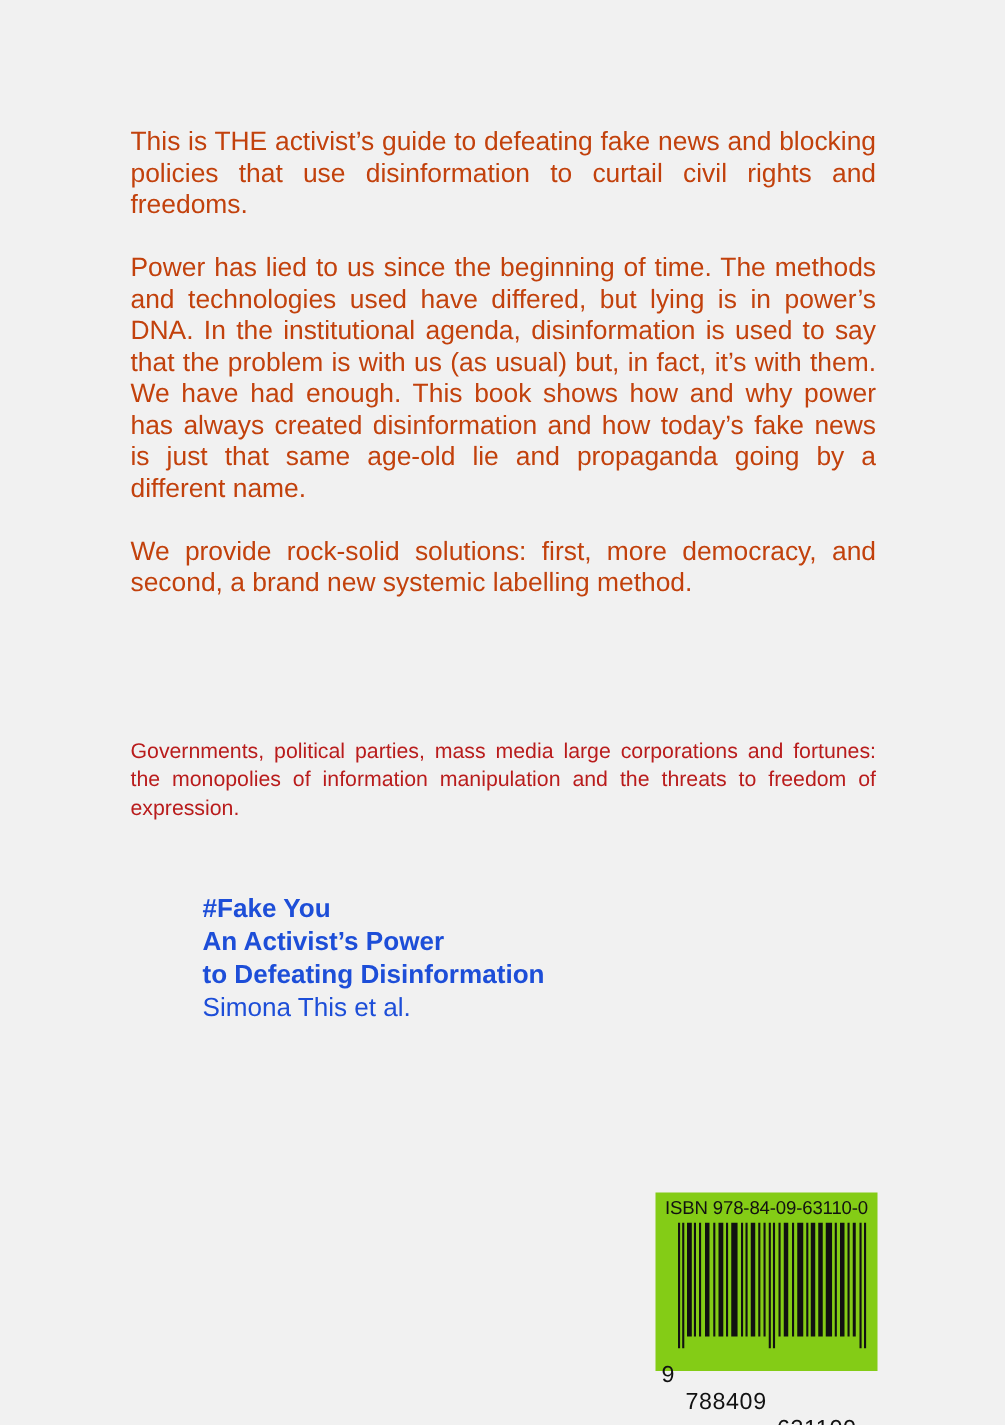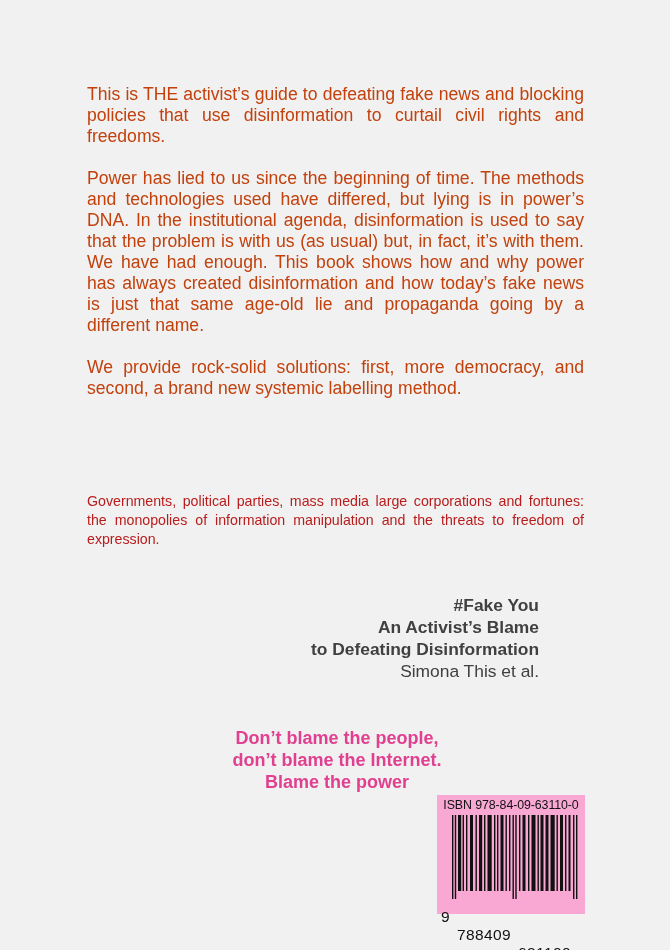--- a/index.html
+++ b/index.html
@@ -42,22 +42,22 @@
       font-size: 14.2px;
       line-height: 19px;
       text-align: justify;
       margin: 0;
     }
     .title-block {
       position: absolute;
       left: 135px;
       top: 594px;
       width: 404px;
-      text-align: right;
-      color: #404040;
+      text-align: left;
+      color: #1d4ed8;
       font-size: 17.4px;
       line-height: 22px;
     }
     .title-block .bold {
       font-weight: bold;
       display: block;
     }
     .title-block .author {
       display: block;
       font-weight: normal;
@@ -75,21 +75,21 @@
     }
     .slogan span {
       display: block;
     }
     .isbn-box {
       position: absolute;
       left: 437px;
       top: 795px;
       width: 148px;
       height: 119px;
-      background: #f9a8d4;
+      background: #84cc16;
     }
     .isbn-text {
       position: absolute;
       left: 0;
       top: 3px;
       width: 148px;
       text-align: center;
       font-size: 12.4px;
       color: #111;
       letter-spacing: -0.1px;
@@ -123,30 +123,25 @@
   <div class="blurb">
     <p>This is THE activist’s guide to defeating fake news and blocking policies that use disinformation to curtail civil rights and freedoms.</p>
     <p>Power has lied to us since the beginning of time. The methods and technologies used have differed, but lying is in power’s DNA. In the institutional agenda, disinformation is used to say that the problem is with us (as usual) but, in fact, it’s with them. We have had enough. This book shows how and why power has always created disinformation and how today’s fake news is just that same age-old lie and propaganda going by a different name.</p>
     <p>We provide rock-solid solutions: first, more democracy, and second, a brand new systemic labelling method.</p>
   </div>
 
   <p class="tagline">Governments, political parties, mass media large corporations and fortunes: the monopolies of information  manipulation and the threats to freedom of expression.</p>
 
   <div class="title-block">
     <span class="bold">#Fake You</span>
-    <span class="bold">An Activist’s Blame</span>
+    <span class="bold">An Activist’s Power</span>
     <span class="bold">to Defeating Disinformation</span>
     <span class="author">Simona This et al.</span>
   </div>
 
-  <div class="slogan">
-    <span>Don’t blame the people,</span>
-    <span>don’t blame the Internet.</span>
-    <span>Blame the power</span>
-  </div>
 
   <div class="isbn-box">
     <div class="isbn-text">ISBN 978-84-09-63110-0</div>
     <svg class="barcode" viewBox="0 0 126 84" preserveAspectRatio="none">
       <g fill="#111">
 
         <rect x="0" y="0" width="1.4" height="84"></rect>
         <rect x="2.8" y="0" width="1.4" height="84"></rect>
 
         <rect x="6" y="0" width="3.2" height="76"></rect>

